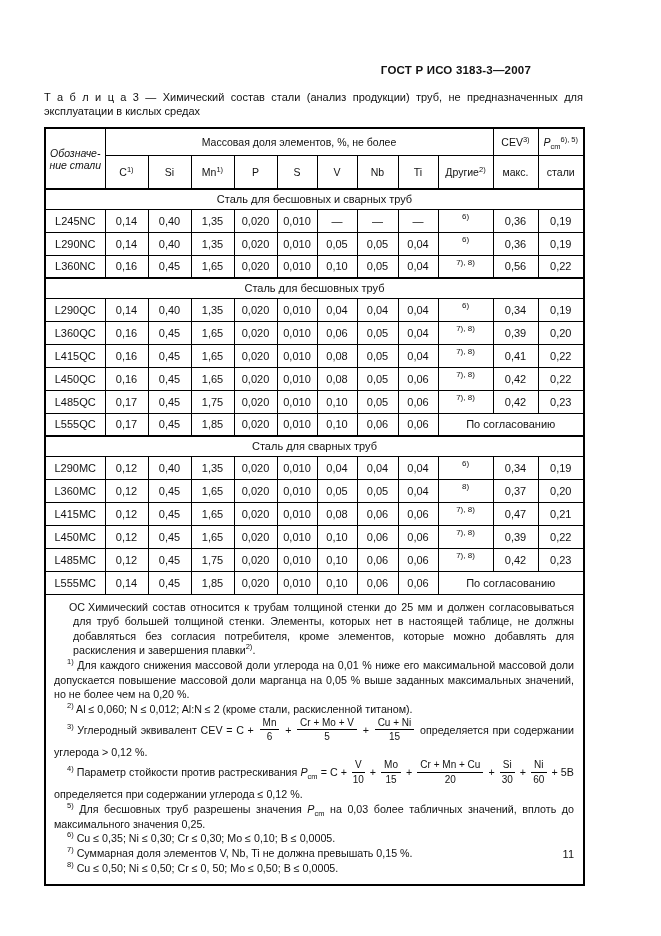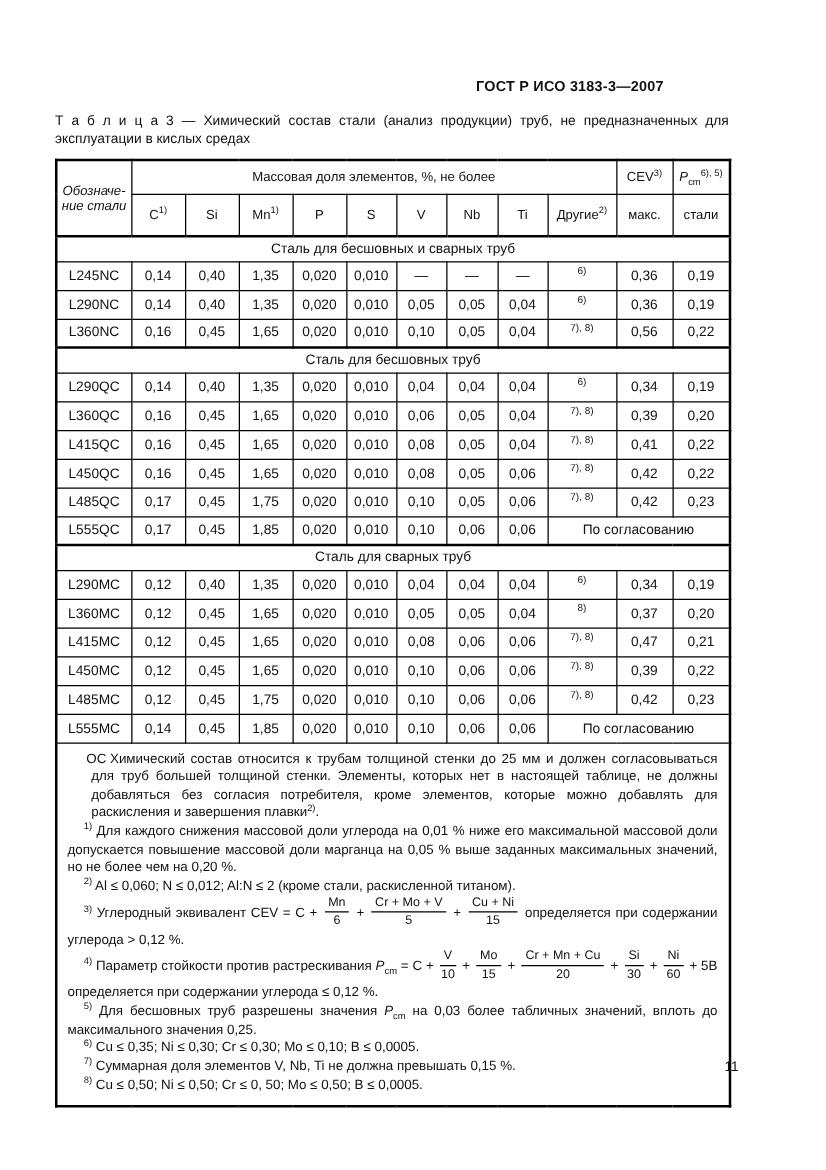--- a/index.html
+++ b/index.html
@@ -60,21 +60,21 @@
   .notes sup { font-size: 7.5px; line-height: 0; }
   .notes sub { font-size: 7.5px; line-height: 0; }
   .frac {
     display: inline-block; vertical-align: middle; text-align: center;
     font-size: 10px; line-height: 1.15; margin: 1px 2px; position: relative; top: -1px;
     text-indent: 0;
   }
   .frac .fnum { display: block; border-bottom: 1px solid #000; padding: 0 3px 1px; }
   .frac .fden { display: block; padding-top: 1px; }
   .page-num {
-    position: absolute; top: 848px; left: 52px; width: 539px;
+    position: absolute; top: 848px; left: 35px; width: 539px;
     text-align: right; font-size: 11px;
   }
 </style>
 </head>
 <body>
 
 <div class="page">
 
   <div class="doc-header">ГОСТ Р ИСО 3183-3—2007</div>
 

